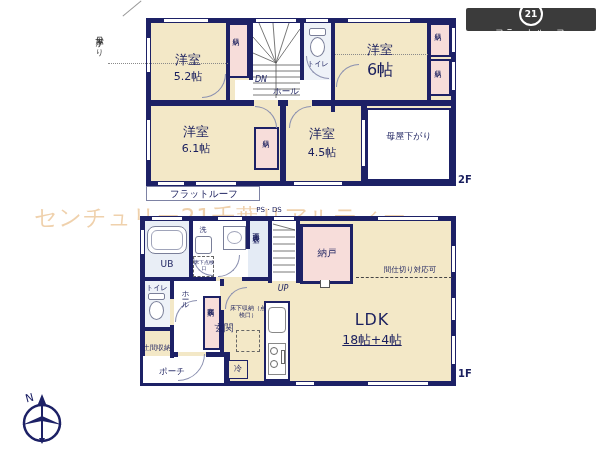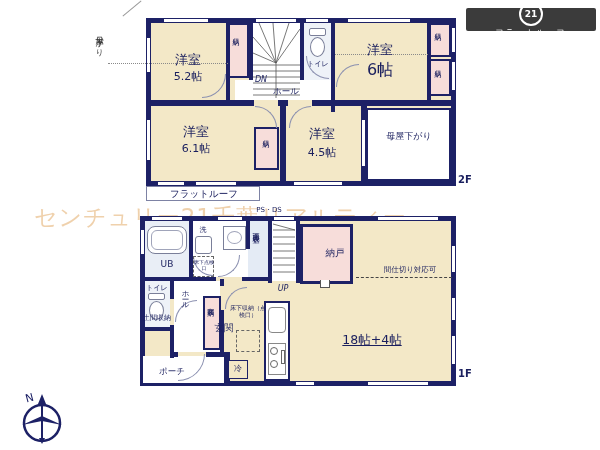--- a/index.html
+++ b/index.html
@@ -188,33 +188,34 @@
   <div class="fixture" style="left:268px;top:343px;width:18px;height:32px;border-color:#888;"></div>
   <div class="fixture" style="left:270px;top:347px;width:8px;height:8px;border-radius:50%;border-color:#666;"></div>
   <div class="fixture" style="left:270px;top:360px;width:8px;height:8px;border-radius:50%;border-color:#666;"></div>
   <div class="fixture" style="left:281px;top:350px;width:4px;height:14px;border-color:#666;"></div>
   <div class="fixture" style="left:228px;top:360px;width:20px;height:19px;border:1.5px solid #1d2166;background:#f3e8c7;"></div>
 
   <div class="dashedbox" style="left:193px;top:256px;width:21px;height:21px;"></div>
   <div class="dashedbox" style="left:236px;top:330px;width:24px;height:22px;"></div>
   <div class="abs" style="left:356px;top:277px;width:96px;border-top:1.5px dashed #444;"></div>
 
+  <div class="lbl" style="left:340px;top:310px;width:64px;font-size:16px;letter-spacing:1px;">LDK</div>
   <div class="lbl" style="left:334px;top:332px;width:76px;font-size:12.5px;text-decoration:underline;">18帖+4帖</div>
-  <div class="lbl" style="left:314px;top:247px;width:42px;font-size:9.5px;">納戸</div>
+  <div class="lbl" style="left:306px;top:247px;width:42px;font-size:9.5px;">納戸</div>
   <div class="lbl" style="left:378px;top:265px;width:64px;font-size:7.5px;">間仕切り対応可</div>
   <div class="lbl" style="left:152px;top:259px;width:30px;font-size:9px;">UB</div>
   <div class="lbl" style="left:194px;top:226px;width:18px;font-size:7px;">洗</div>
   <div class="lbl vt" style="left:251px;top:227px;font-size:7px;">洗面脱衣室</div>
   <div class="lbl" style="left:248px;top:206px;width:42px;font-size:7px;">PS・DS</div>
   <div class="lbl" style="left:272px;top:284px;width:22px;font-size:8px;font-style:italic;">UP</div>
   <div class="lbl" style="left:143px;top:284px;width:28px;font-size:7px;">トイレ</div>
   <div class="lbl vt" style="left:181px;top:285px;font-size:7.5px;">ホール</div>
   <div class="lbl" style="left:174px;top:322px;width:30px;font-size:9.5px;padding-left:35px;">玄関</div>
   <div class="lbl vt" style="left:206px;top:302px;font-size:6.5px;">玄関収納</div>
-  <div class="lbl" style="left:142px;top:314px;width:30px;font-size:7px;white-space:normal;">土間収納</div>
+  <div class="lbl" style="left:142px;top:344px;width:30px;font-size:7px;white-space:normal;">土間収納</div>
   <div class="lbl" style="left:152px;top:366px;width:40px;font-size:8.5px;">ポーチ</div>
   <div class="lbl" style="left:230px;top:364px;width:16px;font-size:8px;">冷</div>
   <div class="lbl" style="left:194px;top:259px;width:20px;font-size:5px;white-space:normal;">床下点検口</div>
   <div class="lbl" style="left:230px;top:304px;width:36px;font-size:6px;white-space:normal;">床下収納（点検口）</div>
   <div class="lbl" style="left:458px;top:368px;width:24px;font-size:10px;font-weight:bold;text-align:left;">1F</div>
 
   <svg class="abs" style="left:12px;top:390px;" width="58" height="58" viewBox="0 0 58 58">
     <circle cx="30" cy="33" r="18" fill="none" stroke="#1d2166" stroke-width="2.5"></circle>
     <polygon points="10,35 30,26 50,35 30,31" fill="#1d2166"></polygon>
     <line x1="30" y1="10" x2="30" y2="48" stroke="#1d2166" stroke-width="2"></line>

